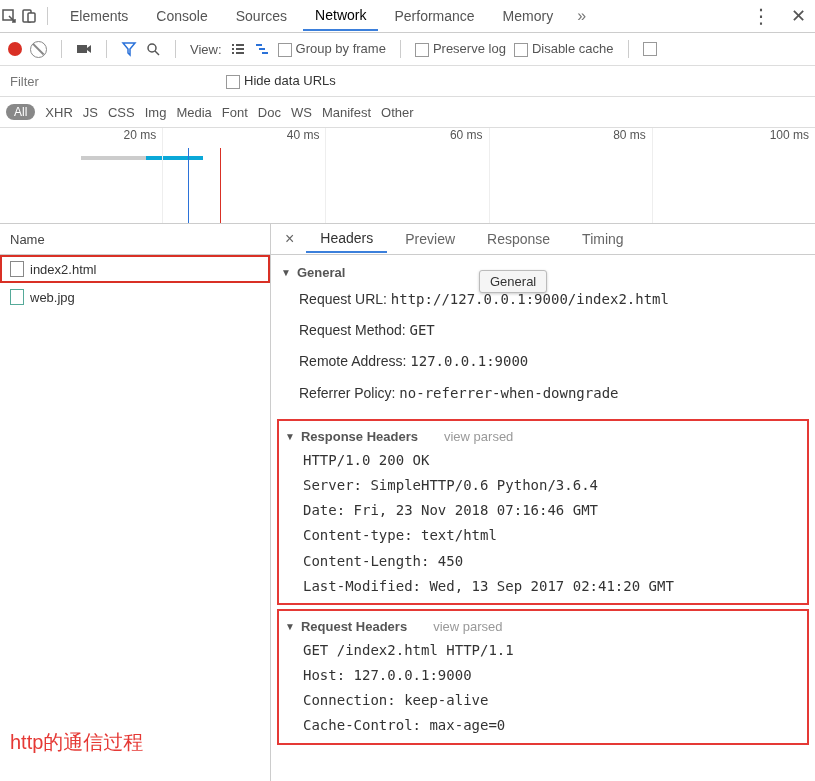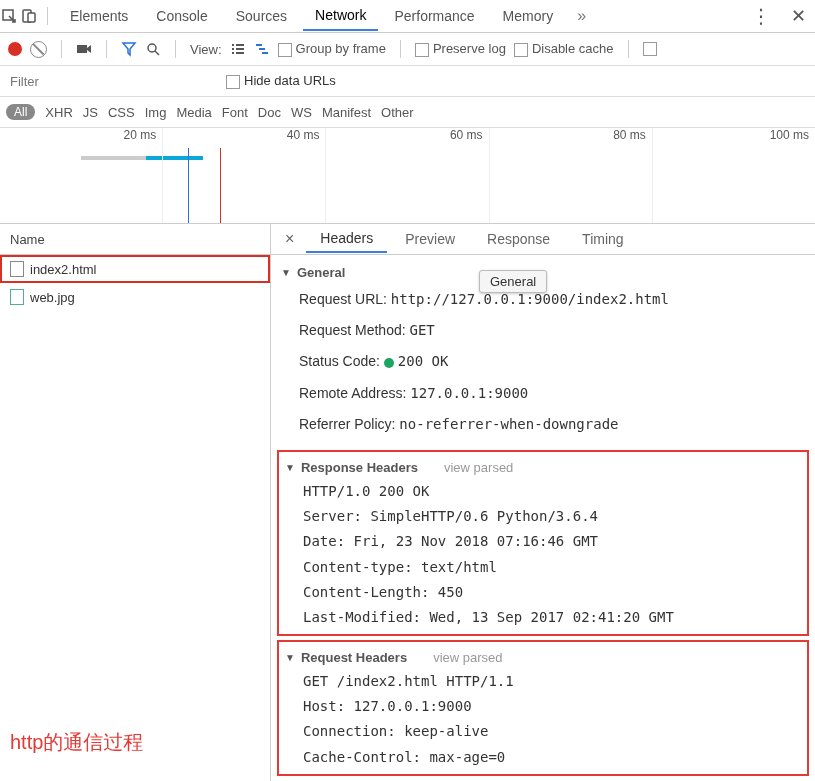--- a/index.html
+++ b/index.html
@@ -197,21 +197,20 @@
 
     <div class="tooltip-float" style="top:46px;left:208px">General</div>
 
     <div class="section">
       <div class="sec-hdr">
           <span class="tri">▼</span>
           <span>General</span>
         </div>
       <div class="kv"><b>Request URL:</b> <span class="mono">http://127.0.0.1:9000/index2.html</span></div>
       <div class="kv"><b>Request Method:</b> <span class="mono">GET</span></div>
-      <div class="kv"><b>Status Code:</b> <span class="status-dot"></span><span class="mono">200 OK</span></div>
       <div class="kv"><b>Remote Address:</b> <span class="mono">127.0.0.1:9000</span></div>
       <div class="kv"><b>Referrer Policy:</b> <span class="mono">no-referrer-when-downgrade</span></div>
     </div>
 
     <div class="red-box">
       <div class="sec-hdr">
           <span class="tri">▼</span>
           <span>Response Headers</span>
           <span class="view-parsed">view parsed</span>
         </div>

